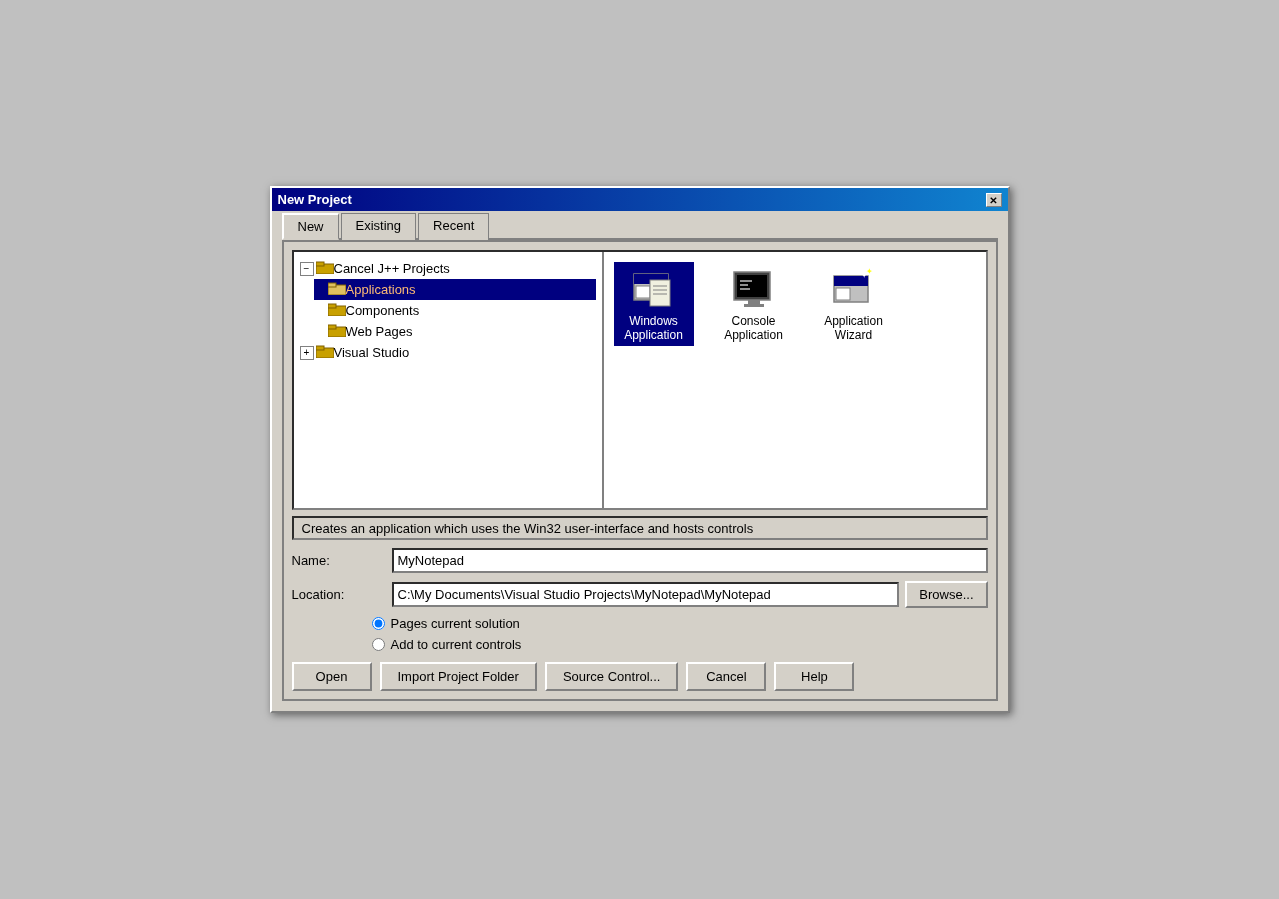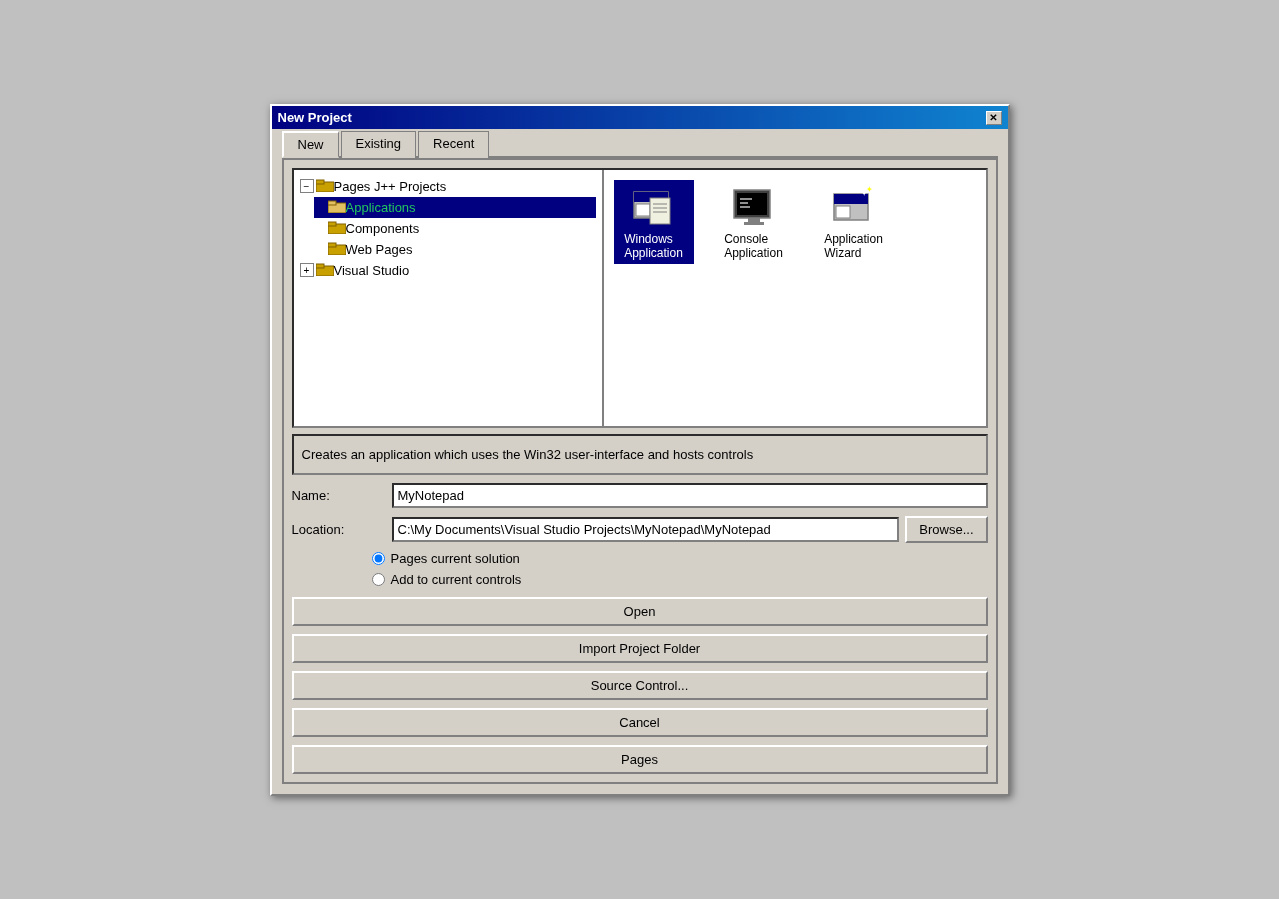--- a/index.html
+++ b/index.html
@@ -108,21 +108,21 @@
     .tree-item {
       display: flex;
       align-items: center;
       padding: 2px 0;
       cursor: pointer;
       user-select: none;
       white-space: nowrap;
     }
     .tree-item.selected {
       background: #000080;
-      color: #22c55e;
+      color: #fdba74;
     }
     .tree-expand {
       width: 14px;
       height: 14px;
       border: 1px solid #808080;
       background: white;
       display: inline-flex;
       align-items: center;
       justify-content: center;
       font-size: 10px;
@@ -146,29 +146,29 @@
       width: 80px;
       padding: 4px;
       cursor: pointer;
     }
     .icon-item.selected {
       background: #000080;
       color: white;
     }
     .icon-label {
       font-size: 12px;
-      text-align: left;
+      text-align: center;
     }
     .description-box {
       border: 2px inset #808080;
       background: #d4d0c8;
       padding: 6px 8px;
       margin-top: 6px;
       font-size: 13px;
-      height: 41px;
+      height: 24px;
       display: flex;
       align-items: center;
     }
     .form-section {
       margin-top: 8px;
     }
     .form-row {
       display: flex;
       align-items: center;
       margin-bottom: 8px;
@@ -205,21 +205,20 @@
       margin-bottom: 6px;
     }
     .radio-row input[type="radio"] {
       margin-right: 6px;
     }
     .buttons-row {
       display: flex;
       gap: 8px;
       margin-top: 10px;
       justify-content: flex-start;
-      flex-direction: column;
     }
     .btn {
       padding: 5px 16px;
       background: #d4d0c8;
       border: 2px solid #ffffff;
       border-right-color: #808080;
       border-bottom-color: #808080;
       cursor: pointer;
       font-size: 13px;
       font-family: "MS Sans Serif", Arial, sans-serif;
@@ -259,21 +258,21 @@
         <div class="tree-panel">
 
           <div class="tree-item">
             <span class="tree-expand">−</span>
             <span class="folder-svg">
               <svg width="18" height="14" viewBox="0 0 18 14">
                 <rect x="0" y="4" width="18" height="10" fill="#c8a000" stroke="#806000" stroke-width="1"></rect>
                 <rect x="0" y="2" width="8" height="4" fill="#c8a000" stroke="#806000" stroke-width="1"></rect>
               </svg>
             </span>
-            <span class="tree-label">Pages J++ Projects</span>
+            <span class="tree-label">Cancel J++ Projects</span>
           </div>
 
           <div class="tree-children">
 
             <div class="tree-item selected">
               <span class="tree-spacer"></span>
               <span class="folder-svg">
                 <svg width="18" height="14" viewBox="0 0 18 14">
                   <rect x="0" y="4" width="18" height="10" fill="#e0c060" stroke="#806000" stroke-width="1"></rect>
                   <rect x="0" y="2" width="8" height="4" fill="#e0c060" stroke="#806000" stroke-width="1"></rect>
@@ -391,17 +390,17 @@
           <input type="radio" name="solution" id="add-solution" style="">
           <label for="add-solution">Add to current controls</label>
         </div>
       </div>
 
       <div class="buttons-row">
         <button class="btn">Open</button>
         <button class="btn">Import Project Folder</button>
         <button class="btn">Source Control...</button>
         <button class="btn">Cancel</button>
-        <button class="btn">Pages</button>
+        <button class="btn">Help</button>
       </div>
     </div>
   </div>
 </div>
 
 </body></html>

